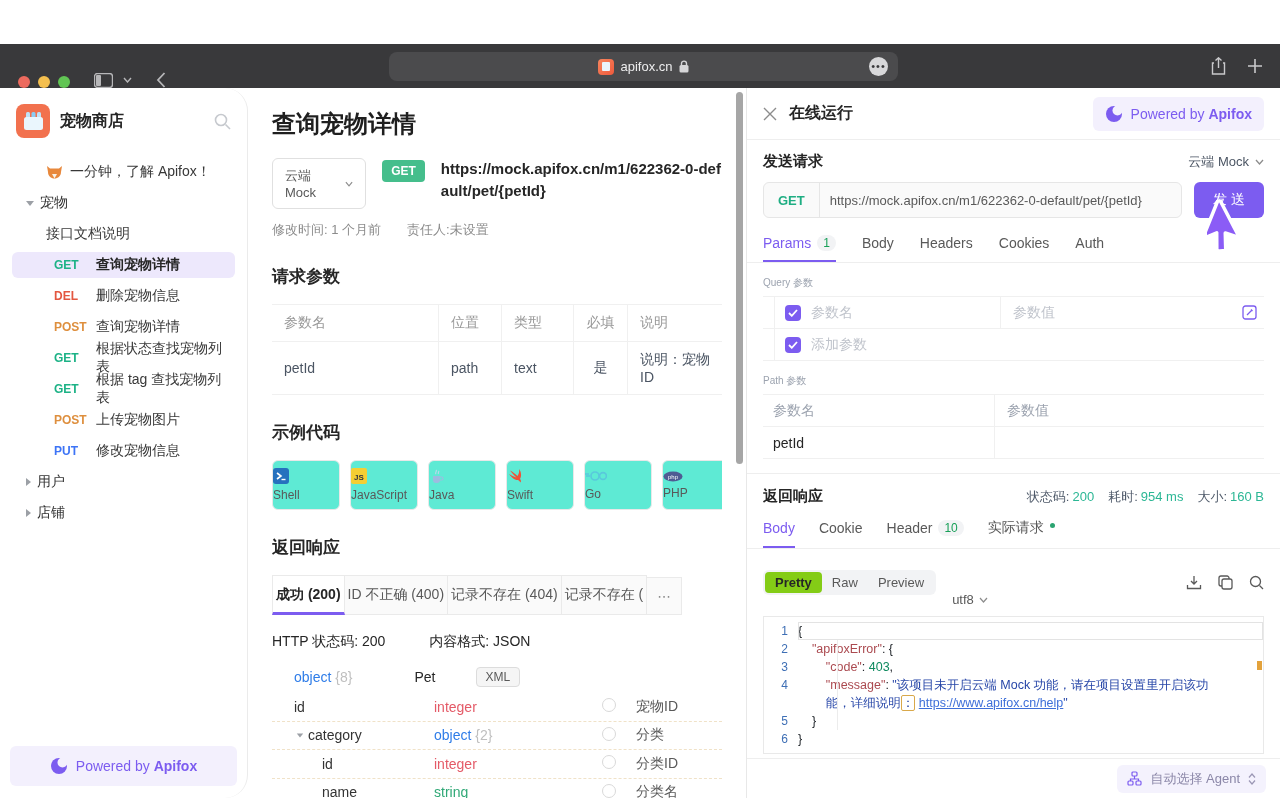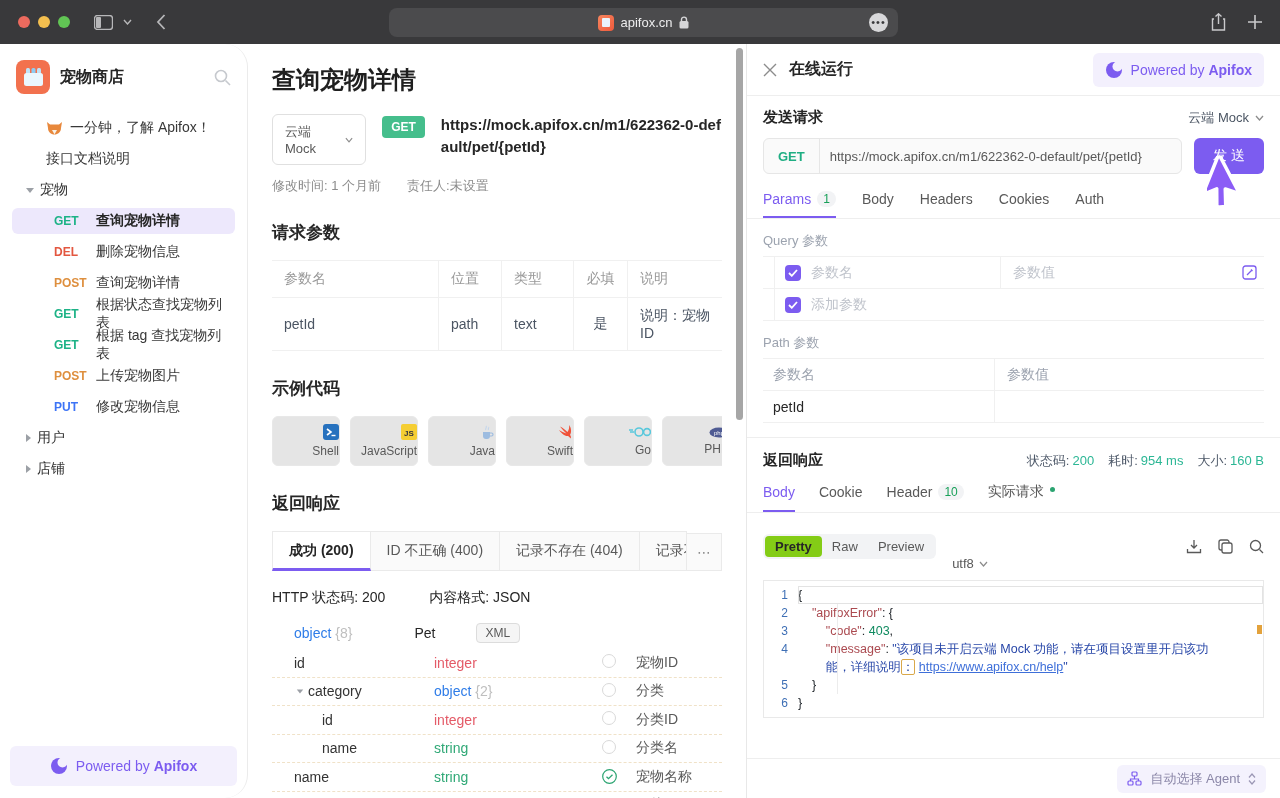--- a/index.html
+++ b/index.html
@@ -1,20 +1,20 @@
 <!DOCTYPE html>
 <html><head>
 <meta charset="utf-8">
 <style>
 *{margin:0;padding:0;box-sizing:border-box;font-family:"Liberation Sans","DejaVu Sans",sans-serif;}
 html,body{width:1280px;height:798px;overflow:hidden;background:#fff;}
 .screen{width:1280px;height:798px;display:flex;flex-direction:column;}
 
 
-.chrome{flex:0 0 44px;background:#39393B;display:flex;align-items:center;position:relative;}
+.chrome{flex:0 0 44px;background:#39393B;display:flex;align-items:flex-end;position:relative;margin-top:44px;}
 .lights{display:flex;gap:8px;margin-left:18px;}
 .light{width:12px;height:12px;border-radius:50%;}
 .light.red{background:#EC6A5E;}.light.yellow{background:#F4BF4F;}.light.green{background:#61C554;}
 .chrome-icons{display:flex;align-items:center;gap:10px;margin-left:24px;color:#B7B7B9;}
 .addr{position:absolute;left:389px;top:8px;width:509px;height:29px;background:#4B4B4D;border-radius:8px;display:flex;align-items:center;justify-content:center;gap:6px;}
 .addr .host{color:#EDEDEE;font-size:13px;}
 .favicon{width:16px;height:16px;border-radius:4px;background:linear-gradient(135deg,#F6855E,#EF5A3C);display:flex;align-items:center;justify-content:center;}
 .favicon span{display:block;width:8px;height:9px;background:#EAF4FC;border-radius:1px;}
 .ellipsis-btn{position:absolute;right:10px;top:5px;width:19px;height:19px;border-radius:50%;background:#D8D8DA;color:#39393B;font-size:11px;line-height:18px;text-align:center;letter-spacing:1px;}
 .chrome-right{position:absolute;right:18px;top:0;height:44px;display:flex;align-items:center;gap:22px;color:#C9C9CB;}
@@ -48,23 +48,23 @@
 .doc-url{font-size:15px;font-weight:bold;color:#262626;width:312px;word-break:break-all;line-height:1.45;}
 .meta2{margin-top:12px;font-size:13px;color:#8C8C8C;display:flex;gap:26px;}
 .h2{font-size:17px;font-weight:bold;color:#262626;margin:26px 0 16px;}
 table.ptable{width:100%;border-collapse:collapse;font-size:14px;}
 table.ptable th{font-weight:normal;color:#999;text-align:left;}
 table.ptable th,table.ptable td{border-bottom:1px solid #F0F0F0;border-right:1px solid #F0F0F0;padding:9px 12px;}
 table.ptable tr th:last-child,table.ptable tr td:last-child{border-right:none;}
 table.ptable{border-top:1px solid #F0F0F0;}
 table.ptable td{color:#4B5563;}
 .lang-row{display:flex;gap:10px;overflow:hidden;margin-bottom:6px;}
-.lang-card{flex:0 0 68px;height:50px;border:1px solid #E8E8E8;border-radius:6px;display:flex;flex-direction:column;align-items:flex-end;justify-content:center;gap:4px;font-size:12px;color:#595959;background:#e5e5e5;position:relative;}
+.lang-card{flex:0 0 68px;height:50px;border:1px solid #E8E8E8;border-radius:6px;display:flex;flex-direction:column;align-items:flex-start;justify-content:center;gap:4px;font-size:12px;color:#595959;background:#5eead4;position:relative;}
 .resp-tabs{display:flex;align-items:flex-end;}
-.rtab{padding:10px 16px;font-size:14px;color:#595959;background:#FAFAFA;border:1px solid #EAEAEA;border-left:none;white-space:nowrap;}
+.rtab{padding:10px 3px;font-size:14px;color:#595959;background:#FAFAFA;border:1px solid #EAEAEA;border-left:none;white-space:nowrap;}
 .rtab:first-child{border-left:1px solid #EAEAEA;}
 .rtab.active{background:#fff;color:#262626;font-weight:bold;border-bottom:3px solid #7C5CF0;padding-bottom:8px;}
 .rtab.trunc{max-width:96px;overflow:hidden;}
 .rtab.more{padding:10px 10px;color:#8C8C8C;}
 .status-line{display:flex;gap:44px;font-size:14px;color:#262626;margin:18px 0 16px;}
 .schema-head{display:flex;align-items:center;font-size:14px;margin-bottom:6px;padding-left:22px;}
 .t-blue{color:#2E7CE8;}.t-red{color:#E45A67;}.t-green{color:#2FA876;}
 .braces{color:#BFBFBF;margin-left:4px;}
 .schema-head .rootname{margin-left:62px;color:#262626;}
 .xml-badge{margin-left:40px;border:1px solid #DCDCDC;background:#F5F5F5;color:#595959;font-size:12px;border-radius:4px;padding:2px 9px;}
@@ -92,21 +92,21 @@
 .req-method{display:flex;align-items:center;padding:0 14px;color:#1FAE83;font-weight:bold;font-size:13px;border-right:1px solid #E6E6E6;}
 .req-url{flex:1;display:flex;align-items:center;padding:0 10px;font-size:13px;color:#595959;white-space:nowrap;overflow:hidden;}
 .send-btn{width:70px;margin-left:12px;background:#7C5CF0;border:none;border-radius:6px;color:#fff;font-size:14px;height:36px;}
 .notice{margin-top:13px;background:#FAF0CE;border-radius:6px;padding:14px 16px;font-size:14px;color:#66603F;}
 .notice a{color:#7C5CF0;text-decoration:none;}
 .req-tabs{display:flex;gap:26px;padding:0 16px;border-bottom:1px solid #EEE;margin-top:6px;}
 .qtab{font-size:14px;color:#595959;padding:11px 0;display:flex;align-items:center;gap:6px;}
 .qtab.active{color:#7C5CF0;border-bottom:2px solid #7C5CF0;padding-bottom:9px;}
 .badge-pill{background:#F2F3F5;color:#18A058;font-size:12px;border-radius:8px;padding:0 6px;line-height:16px;}
 .dot-green{width:5px;height:5px;border-radius:50%;background:#2BA471;align-self:flex-start;margin-top:4px;}
-.sec-label{font-size:13px;color:#9CA3AF;padding:13px 16px 6px;}
+.sec-label{font-size:10px;color:#9CA3AF;padding:13px 16px 6px;}
 .qtable{margin:0 16px;border-top:1px solid #F0F0F0;font-size:14px;}
 .qrow{display:flex;align-items:center;height:32px;border-bottom:1px solid #F0F0F0;}
 .qlead{width:12px;flex:0 0 12px;height:100%;border-right:1px solid #F0F0F0;}
 .qcheck{margin:0 10px;width:16px;height:16px;border-radius:4px;background:#7C5CF0;display:flex;align-items:center;justify-content:center;}
 .qname{flex:0 0 190px;color:#C0C4CC;border-right:1px solid #F0F0F0;height:100%;display:flex;align-items:center;}
 .qval{flex:1;color:#C0C4CC;padding-left:12px;display:flex;align-items:center;}
 .qact{width:30px;display:flex;justify-content:center;}
 .ptable2{margin:0 16px;border-top:1px solid #F0F0F0;font-size:14px;}
 .prow{display:flex;align-items:center;height:32px;border-bottom:1px solid #F0F0F0;}
 .pc1{flex:0 0 232px;padding-left:10px;border-right:1px solid #F0F0F0;height:100%;display:flex;align-items:center;}
@@ -219,27 +219,27 @@
         </span>
       </div>
       <div class="nav">
         <div class="nav-item" style="gap:7px;">
           <svg width="17" height="14" viewBox="0 0 17 14">
               <path d="M1 1l3 2.5h9L16 1l-1 6c0 4-3 6.5-6.5 6.5S2 11 2 7z" fill="#E8883C"></path>
               <path d="M8.5 13.5L6 9h5z" fill="#F7F1E8"></path>
             </svg>
           <span>一分钟，了解 Apifox！</span>
         </div>
+        <div class="nav-item group">
+          <span class="caret open"></span>
+          <span>宠物</span>
+        </div>
         <div class="nav-item">
             <span>接口文档说明</span>
           </div>
-        <div class="nav-item group">
-          <span class="caret open"></span>
-          <span>宠物</span>
-        </div>
         <div class="nav-item nav-ep selected">
           <span class="method m-get">GET</span>
           <span class="ep-label">查询宠物详情</span>
         </div>
         <div class="nav-item nav-ep">
           <span class="method m-del">DEL</span>
           <span class="ep-label">删除宠物信息</span>
         </div>
         <div class="nav-item nav-ep">
           <span class="method m-post">POST</span>

